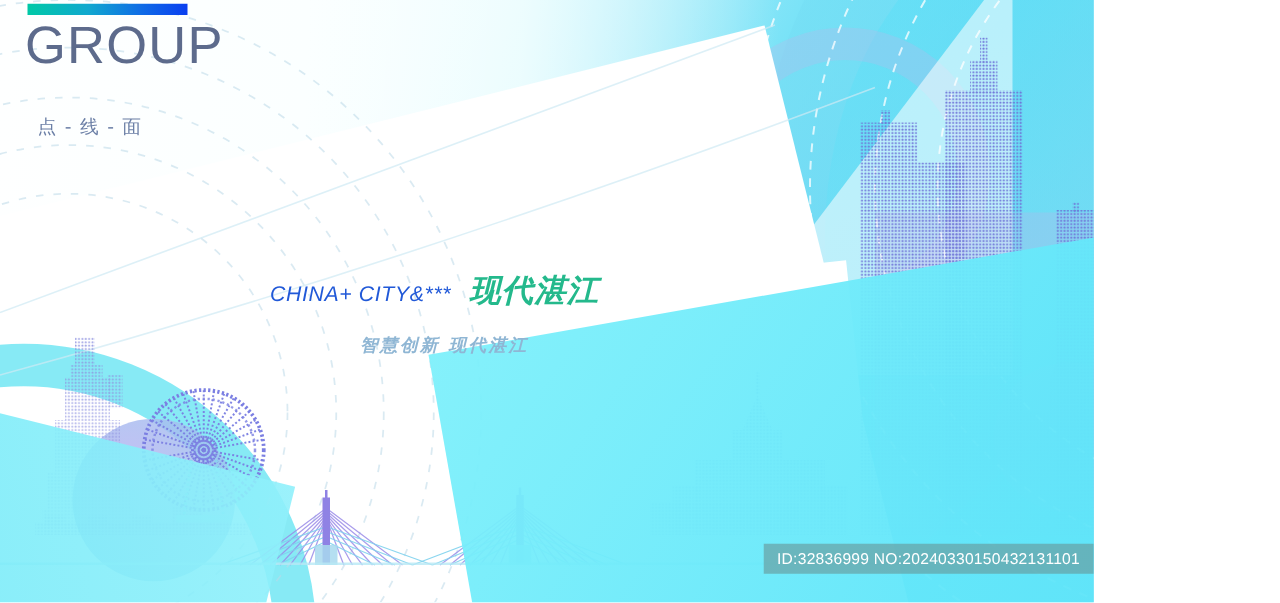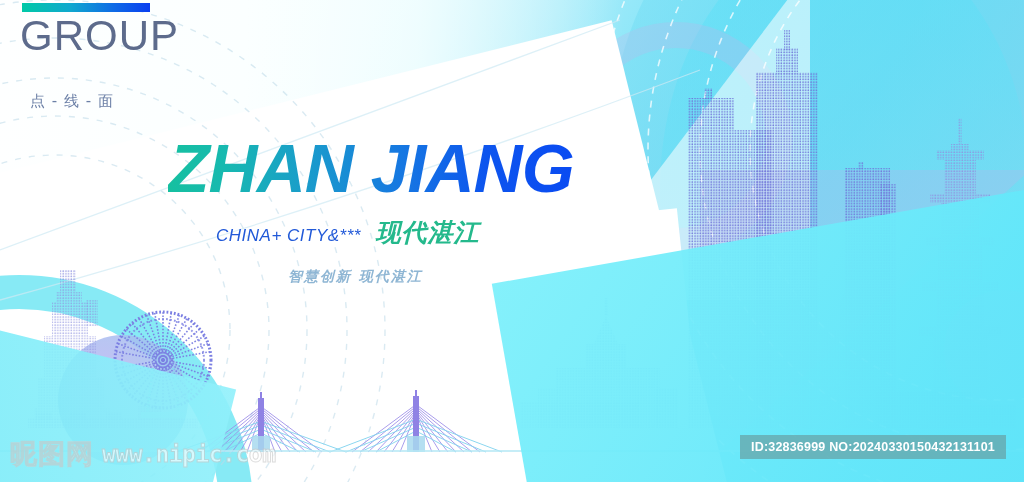--- a/index.html
+++ b/index.html
@@ -1,21 +1,21 @@
 <!DOCTYPE html>
 <html><head>
 <meta charset="utf-8">
 <title>Zhanjiang City Banner</title>
 <style>
   html,body{margin:0;padding:0;background:#fff;}
   body{font-family:"Liberation Sans","DejaVu Sans",sans-serif;}
 
   #stage{
     position:relative;
-    width:1024px;height:482px;
+    width:875px;height:482px;
     overflow:hidden;
     background:#eafcff;
   }
 
   
   .bg-base{
     position:absolute;inset:0;
     background:
       linear-gradient(118deg,
         #eafaf5 0%,
@@ -182,28 +182,27 @@
   
   .ai-note{
     position:absolute;right:40px;top:28px;
     font-size:12px;color:#4b81c4;letter-spacing:.5px;
     font-family:"DejaVu Sans",sans-serif;
     white-space:nowrap;
   }
 
   
   .id-badge{
-    position:absolute;right:18px;bottom:23px;
+    position:absolute;right:0;bottom:23px;
     background:rgba(104,150,152,.62);
     color:#ffffff;
     font-size:12.5px;letter-spacing:.2px;
     padding:5px 11px;
     font-family:"Liberation Sans",sans-serif;
     white-space:nowrap;
-    font-weight:bold;
   }
 
   
   .watermark{
     position:absolute;left:10px;bottom:10px;
     display:flex;align-items:center;gap:8px;
     opacity:.62;
   }
   .wm-cn{
     font-size:27px;font-weight:bold;color:#ffffff;
@@ -484,32 +483,25 @@
   <div class="bg-wedge-br"></div>
   <div class="bg-wedge-bl"></div>
 
   <div class="grad-bar"></div>
   <div class="group-word">GROUP</div>
 
   <div class="pts-block">
     <div class="pts-cn">点 - 线 - 面</div>
   </div>
 
-  <div class="title-wrap">
-    <div class="main-title">ZHAN JIANG</div>
-  </div>
 
   <div class="sub-line">
     <span class="sub-en">CHINA+ CITY&amp;***</span>
     <span class="sub-cn">现代湛江</span>
   </div>
 
   <div class="tagline">智慧创新 现代湛江</div>
 
 
   <div class="id-badge">ID:32836999 NO:20240330150432131101</div>
 
-  <div class="watermark">
-    <span class="wm-cn">昵图网</span>
-    <span class="wm-en">www.nipic.com</span>
-  </div>
 
 </div>
 
 </body></html>

